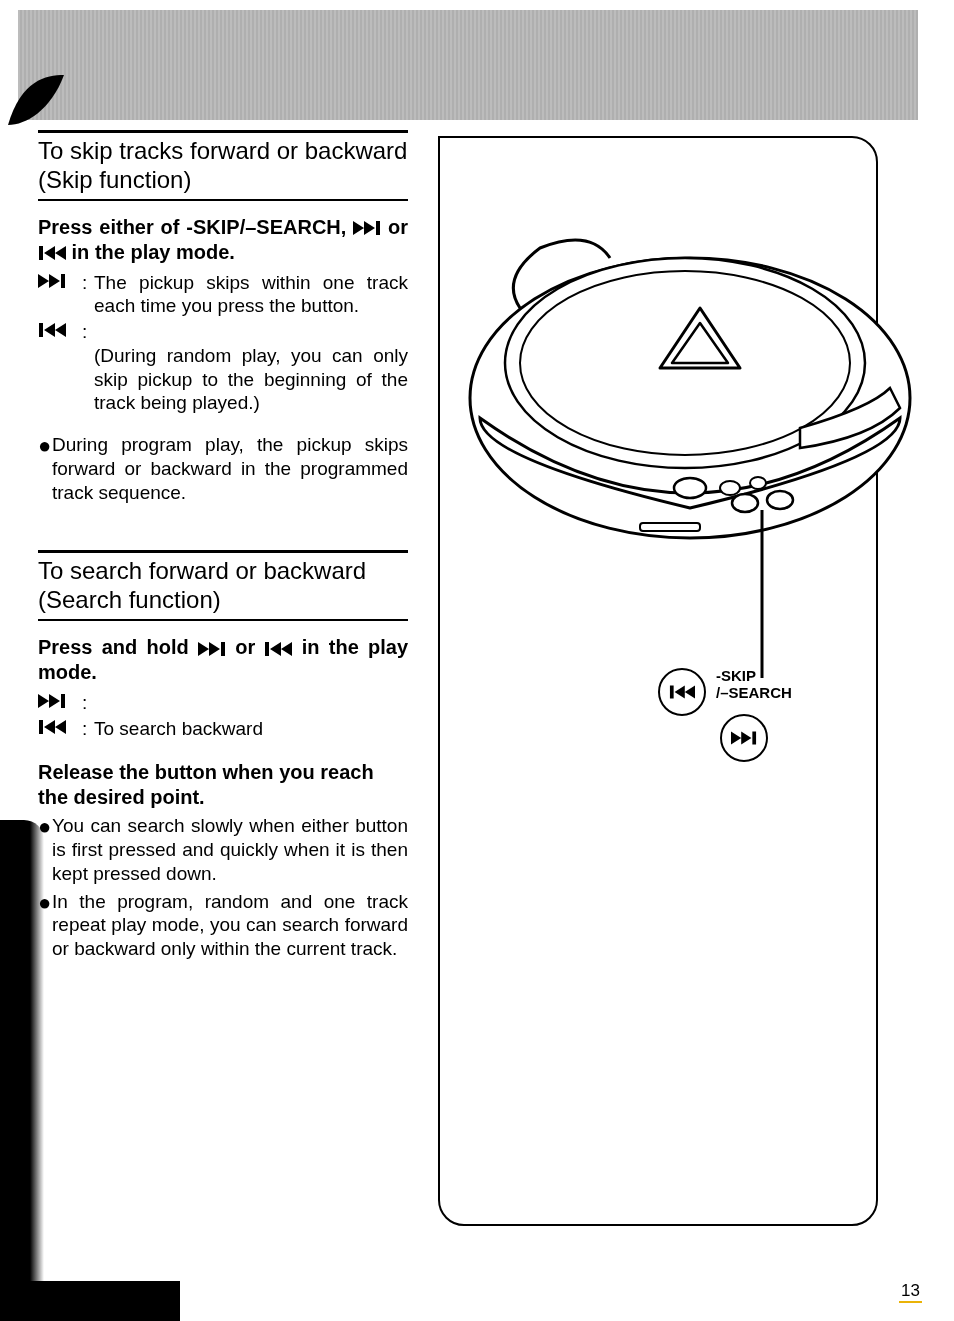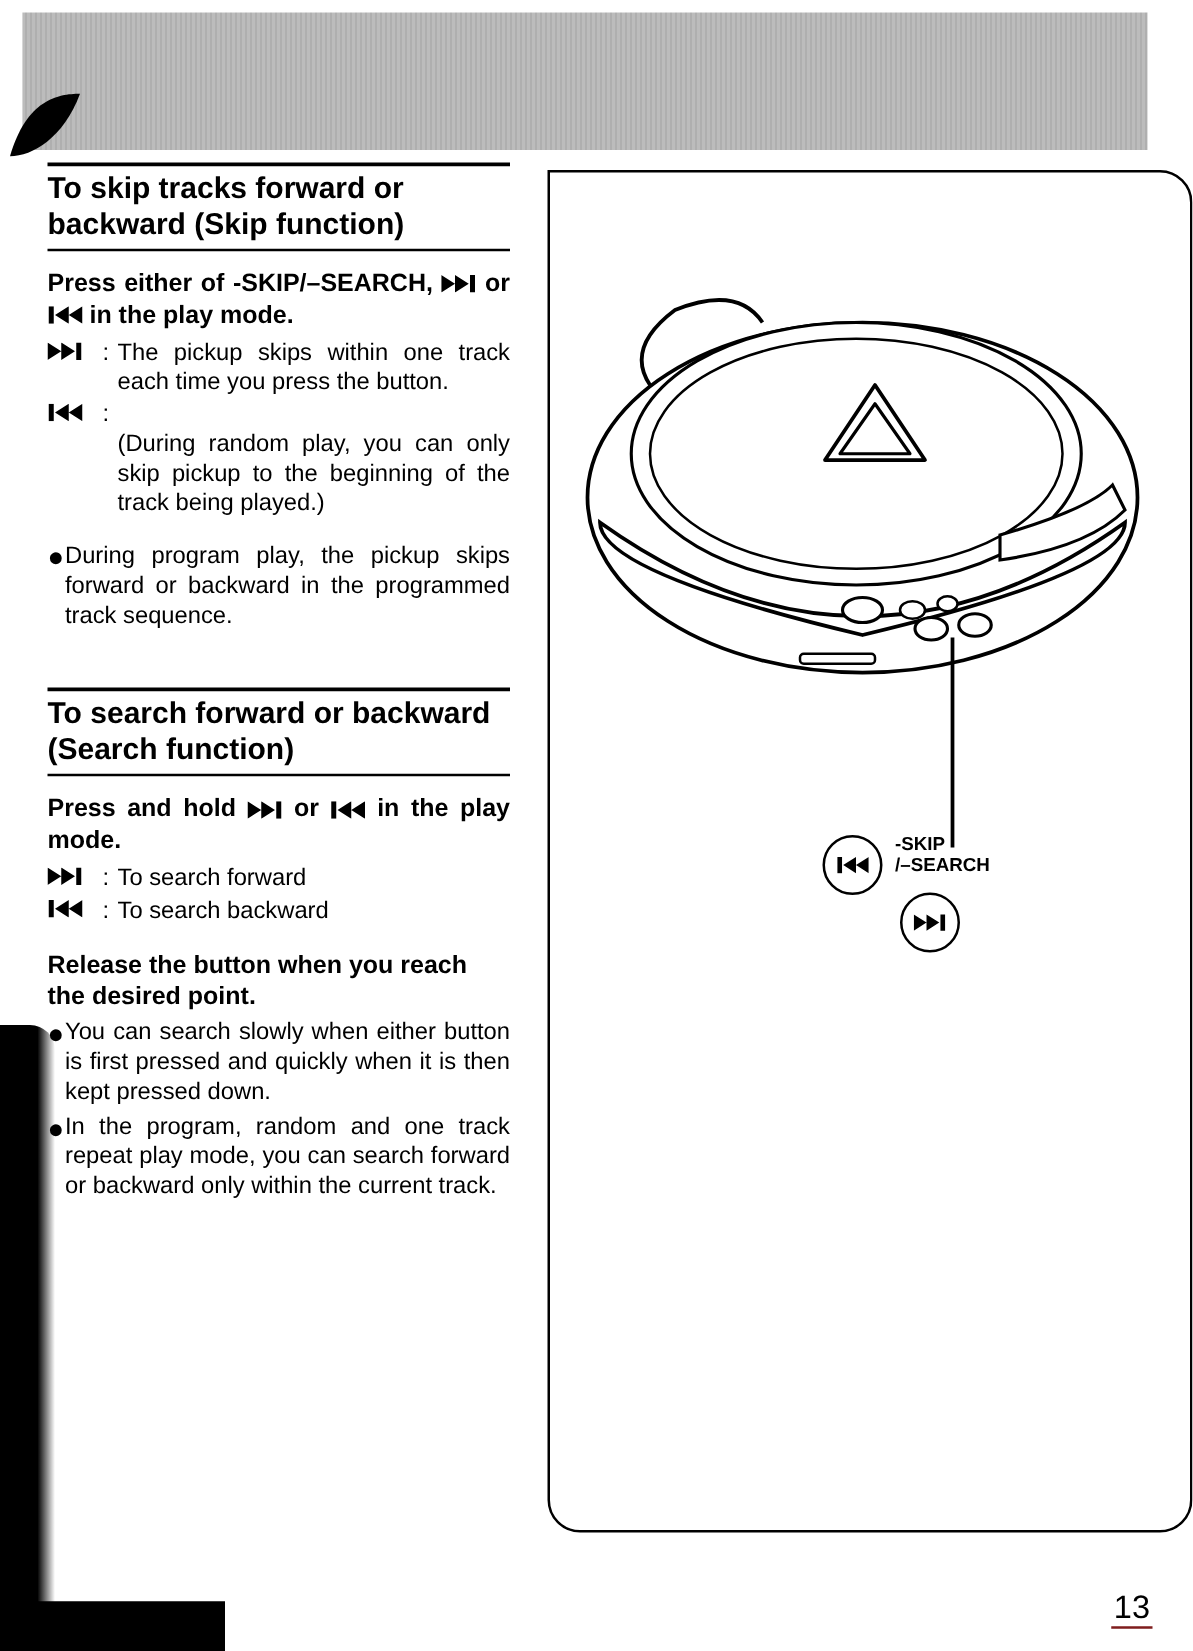--- a/index.html
+++ b/index.html
@@ -43,21 +43,21 @@
   }
   .col-left {
     width: 370px;
   }
   .rule-top {
     border-top: 3px solid #000;
     margin-bottom: 2px;
   }
   h2 {
     font-size: 24px;
-    font-weight: 700;
+    font-weight: 400;
     margin: 4px 0 2px 0;
     line-height: 1.2;
   }
   .rule-mid {
     border-top: 2px solid #000;
     margin: 4px 0 14px 0;
   }
   .sub {
     font-size: 20px;
     font-weight: 700;
@@ -111,32 +111,32 @@
     margin: 20px 0 4px 0;
   }
   .figure-panel {
     flex: 1;
     position: relative;
   }
   .figure-box {
     position: absolute;
     left: 0;
     top: 6px;
-    width: 516px;
+    width: 440px;
     height: 1090px;
     border: 2.5px solid #000;
     border-radius: 0 26px 26px 26px;
     box-sizing: border-box;
   }
   .page-num {
     position: absolute;
     right: 32px;
     bottom: 18px;
-    font-size: 26px;
-    border-bottom: 2px solid #7f1d1d;
+    font-size: 17px;
+    border-bottom: 2px solid #eab308;
     padding: 0 2px;
   }
   .circ-btn {
     position: absolute;
     width: 44px;
     height: 44px;
     border: 2px solid #000;
     border-radius: 50%;
     display: flex;
     align-items: center;
@@ -242,21 +242,20 @@
           <span> in the play mode.</span>
         </p>
 
         <div class="desc-row">
           <span class="sym">
             <svg width="28" height="14" viewBox="0 0 28 14">
                 <path d="M0 0 L11 7 L0 14 Z M11 0 L22 7 L11 14 Z M23 0 H27 V14 H23 Z" fill="#000"></path>
               </svg>
           </span>
           <span class="colon">:</span>
-          <span class="txt">To search forward</span>
         </div>
         <div class="desc-row">
           <span class="sym">
             <svg width="28" height="14" viewBox="0 0 28 14">
                 <path d="M28 0 L17 7 L28 14 Z M17 0 L6 7 L17 14 Z M1 0 H5 V14 H1 Z" fill="#000"></path>
               </svg>
           </span>
           <span class="colon">:</span>
           <span class="txt">To search backward</span>
         </div>

